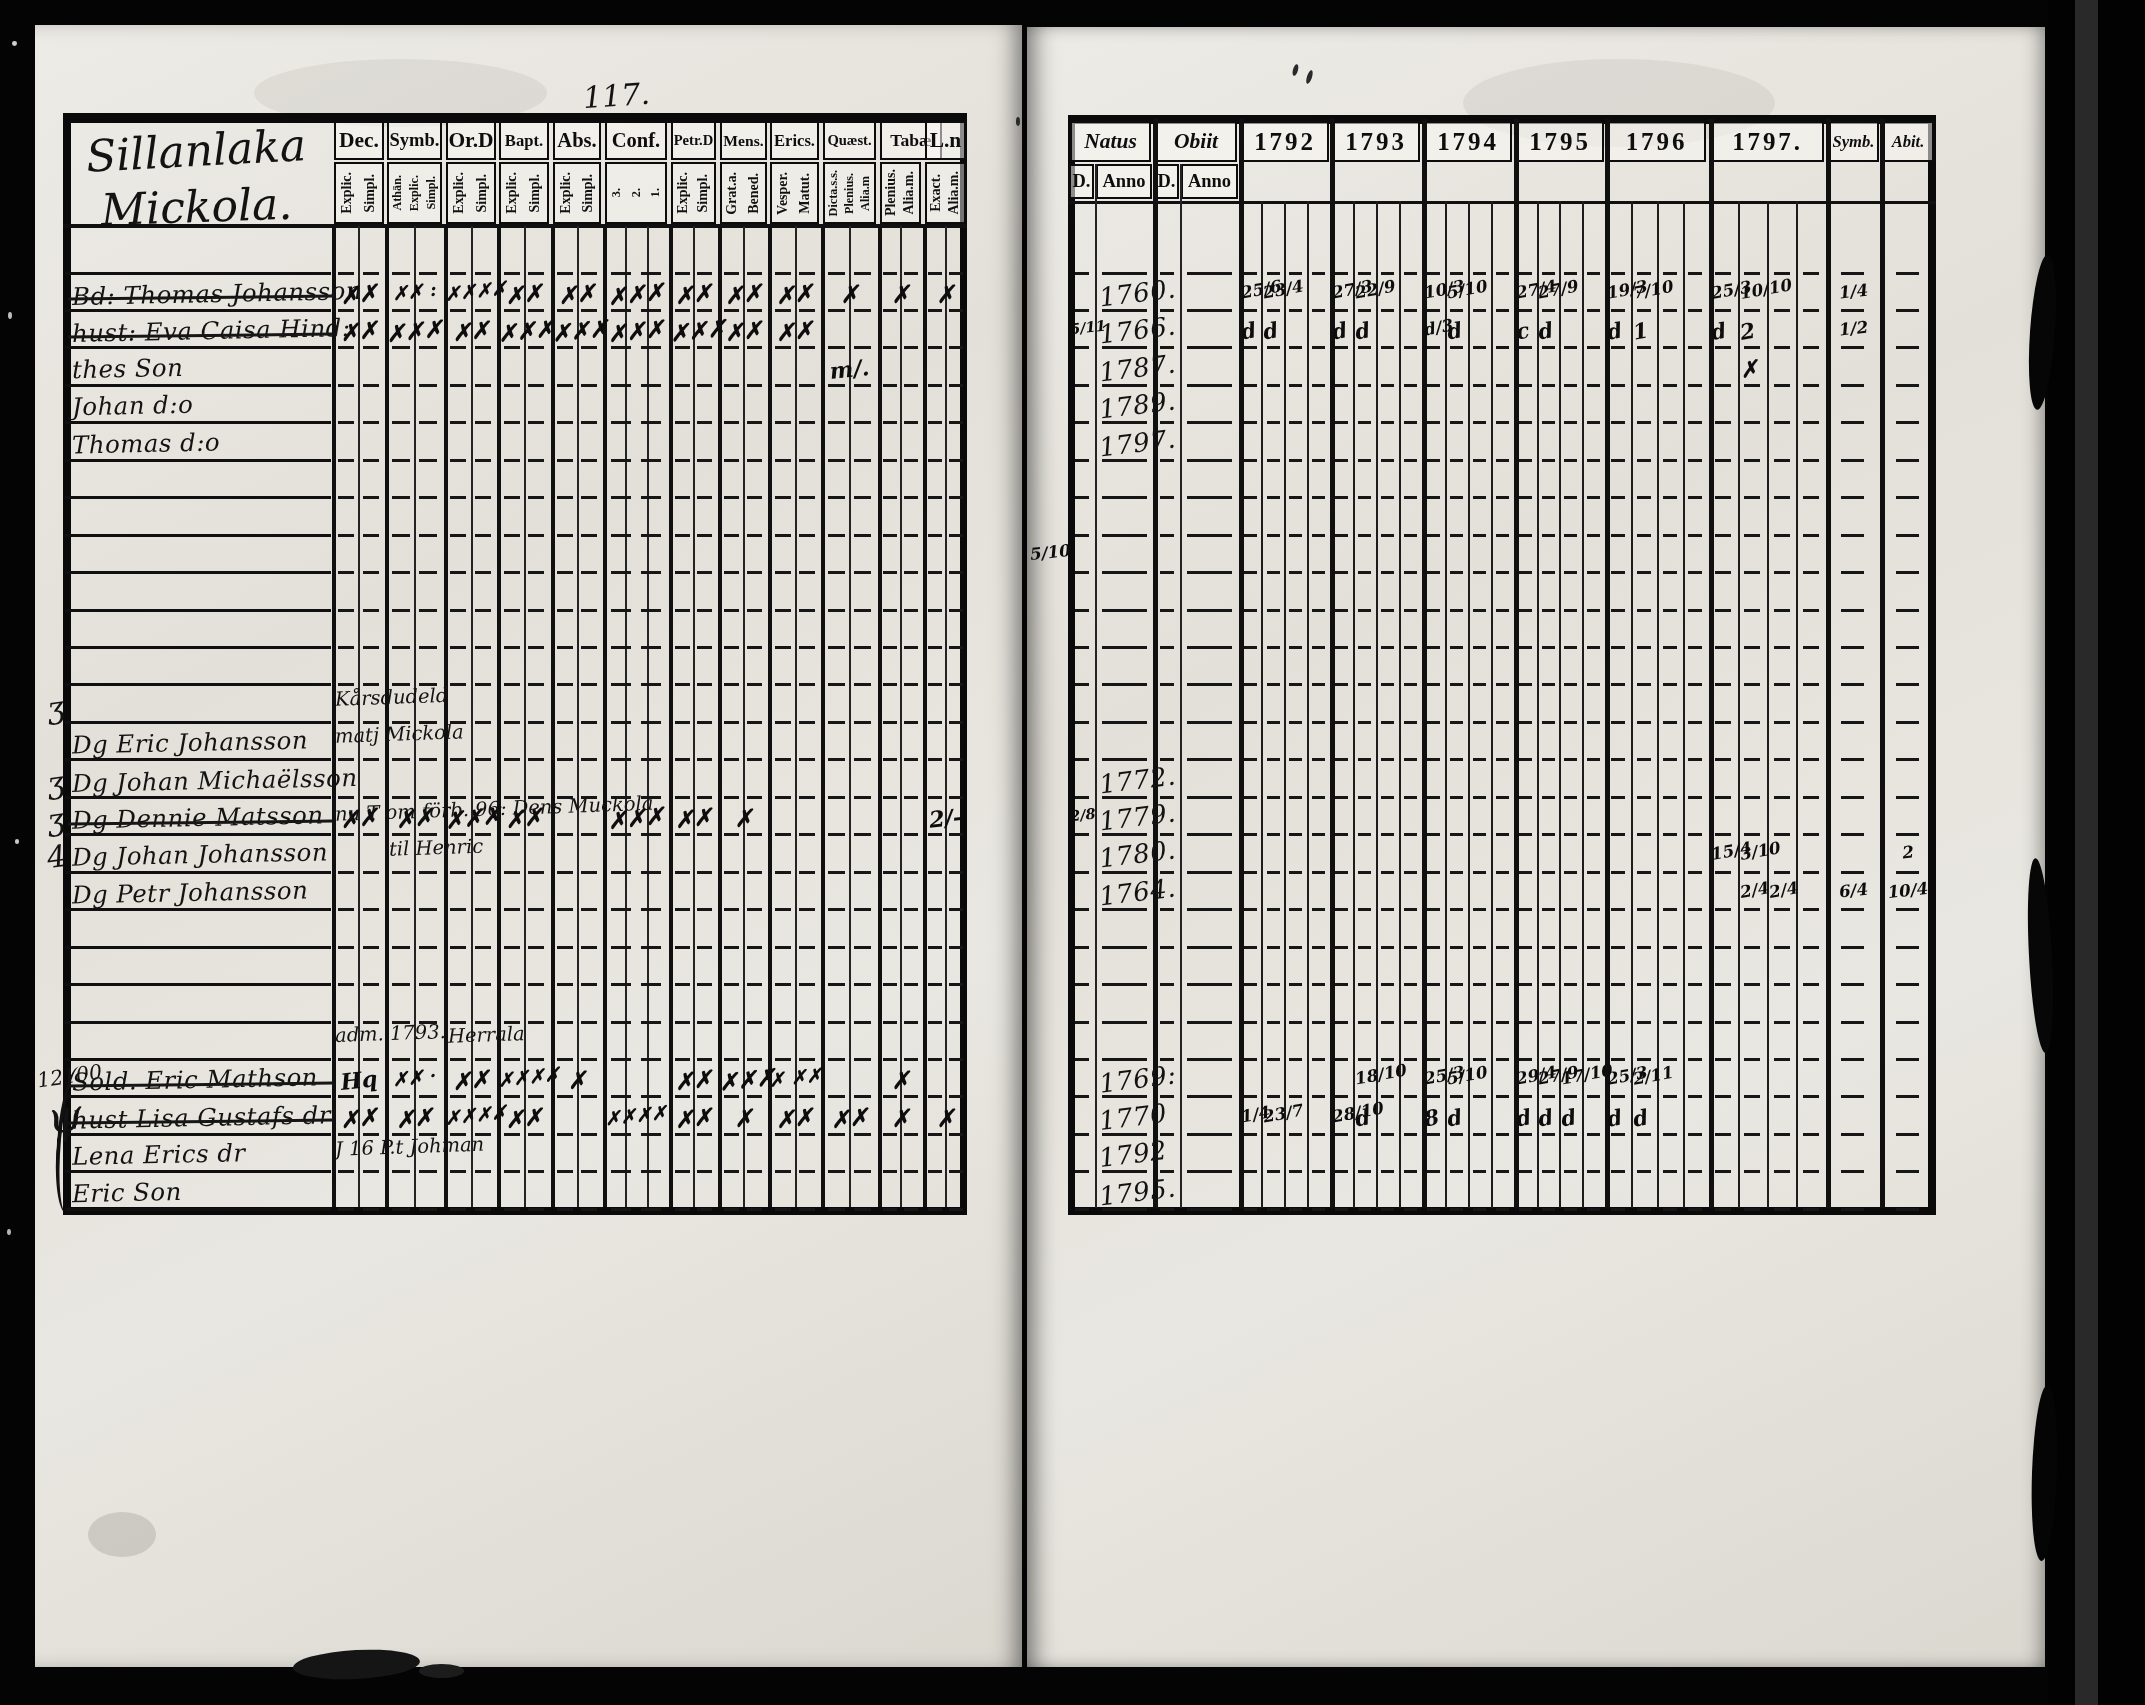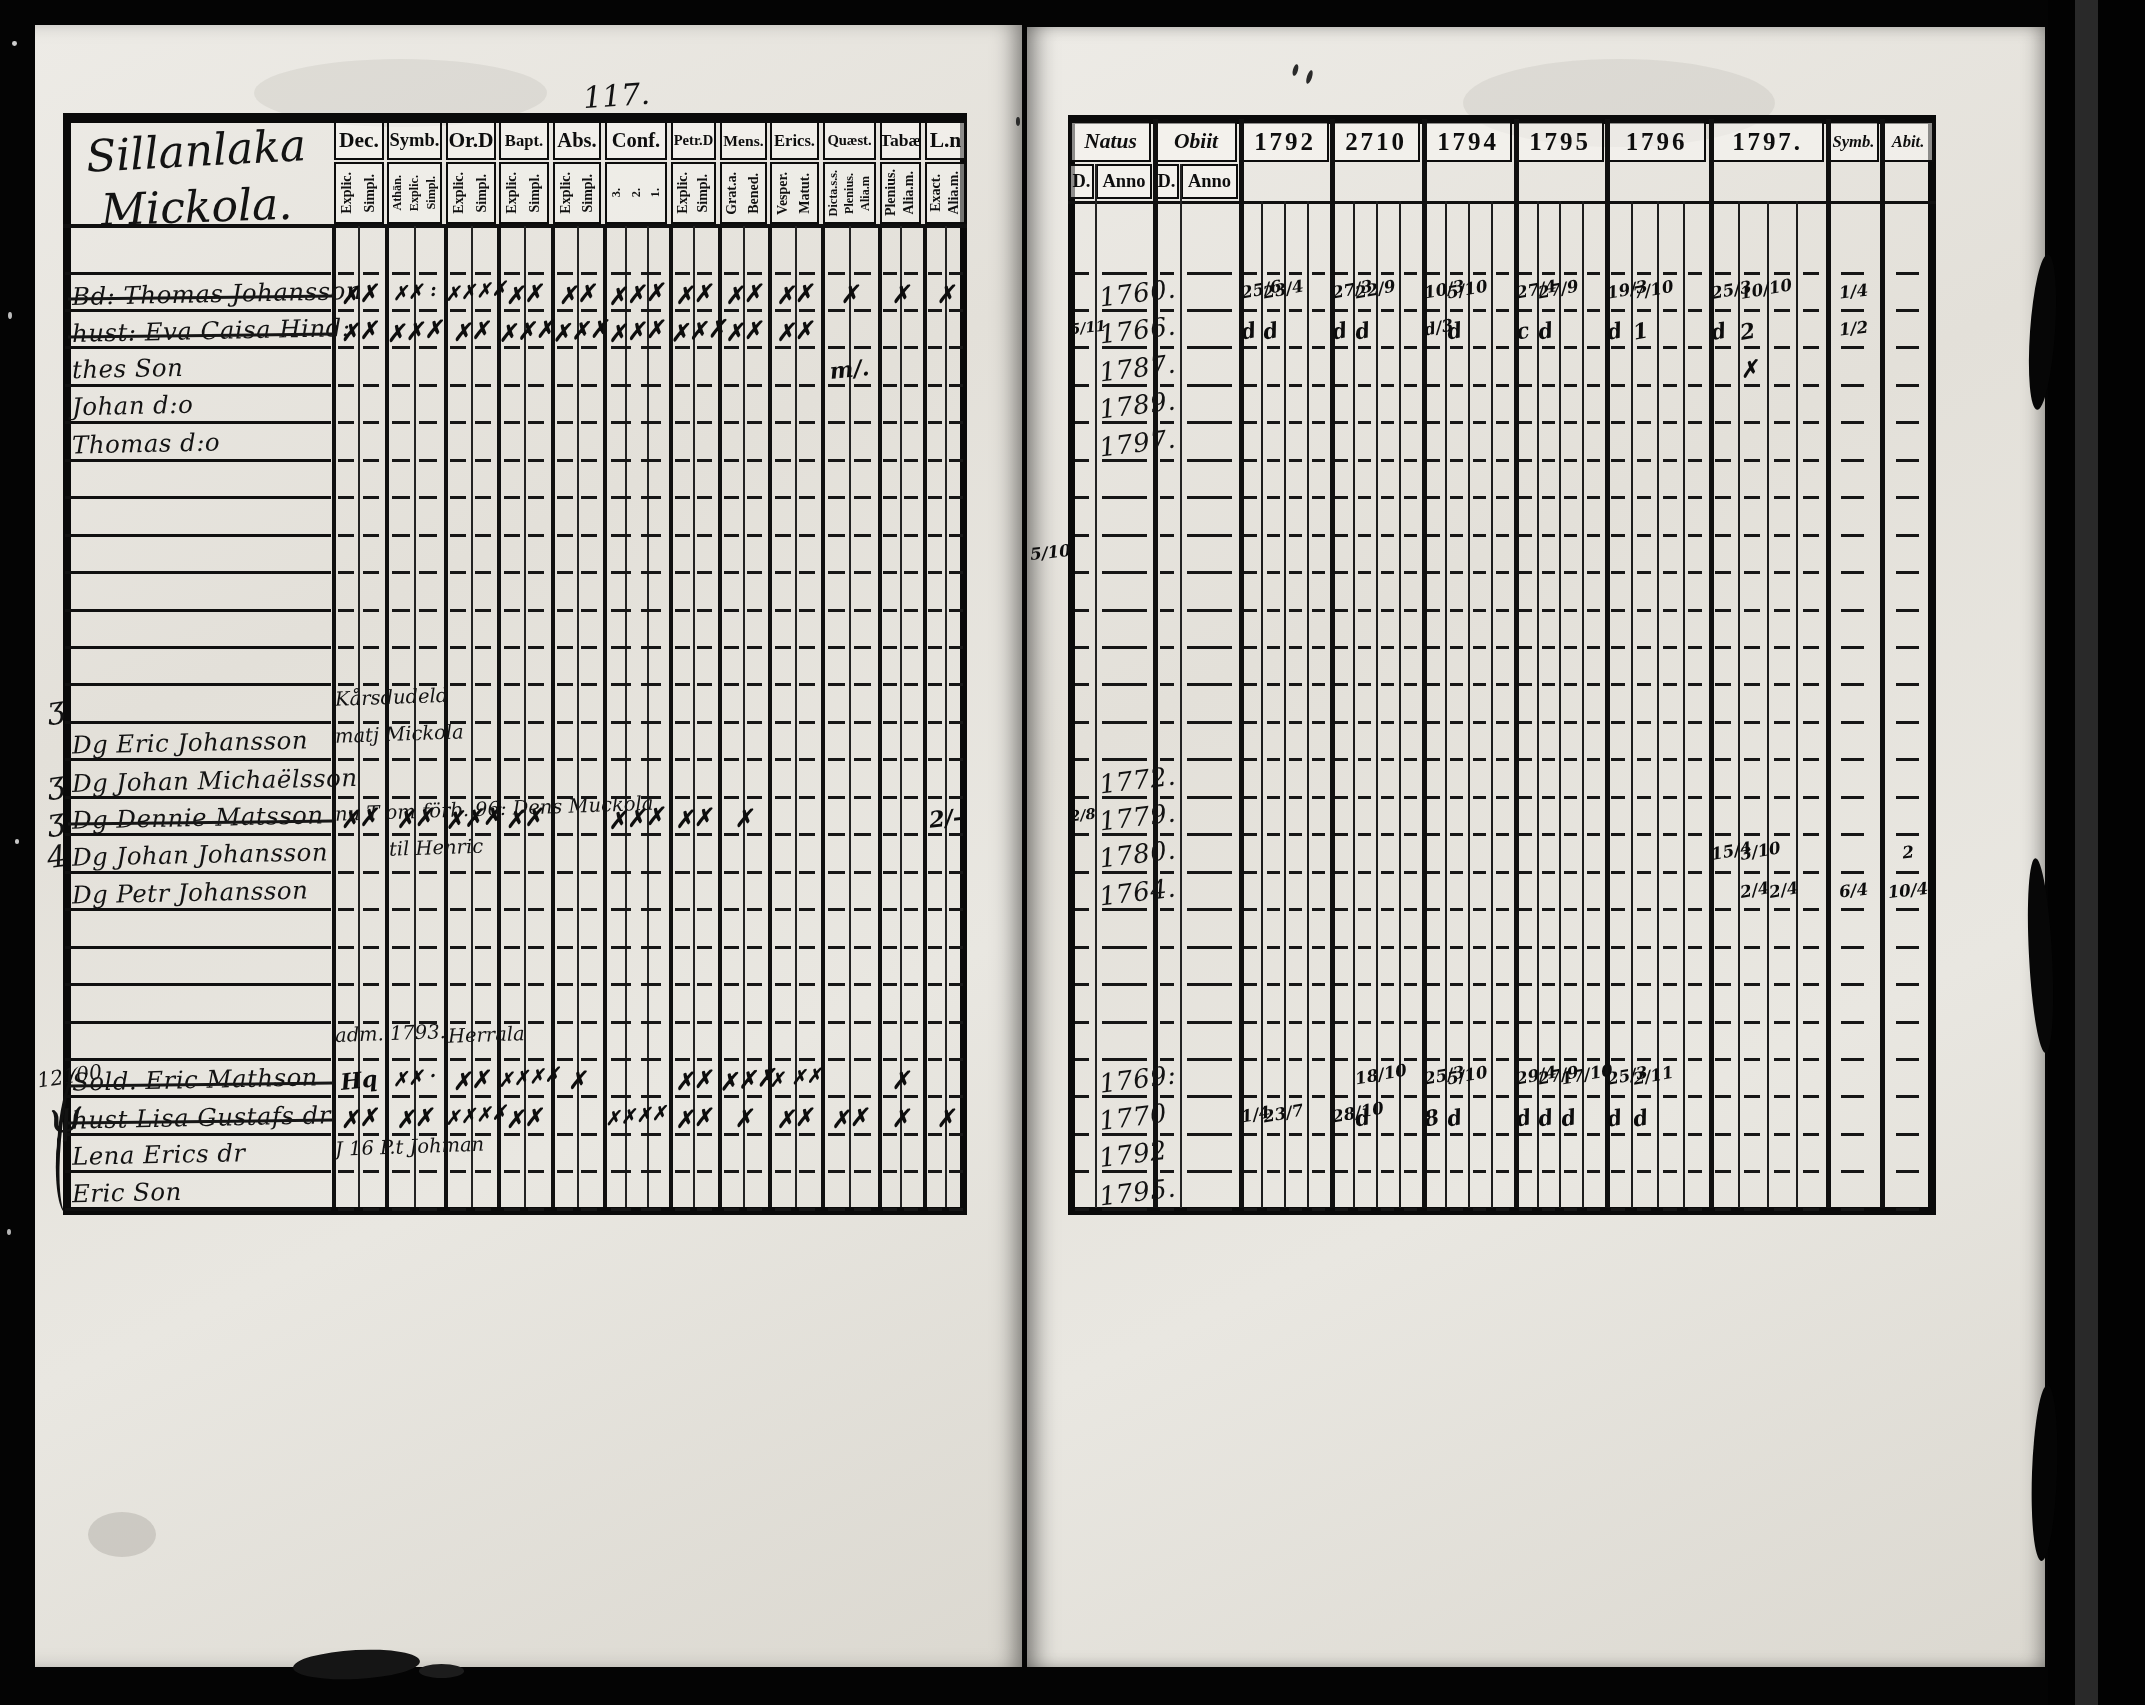--- a/index.html
+++ b/index.html
@@ -105,21 +105,21 @@
       <div class="vwrap" style="position: absolute; left: 770px; top: 162px; width: 49px; height: 62px;">
         <div class="vt" style="font-size: 14px;">Vesper.</div>
         <div class="vt" style="font-size: 14px;">Matut.</div>
       </div>
       <div class="hcell" style="position: absolute; left: 823px; top: 121px; width: 53px; height: 39px; font-size: 14.6px;">Quæst.</div>
       <div class="vwrap" style="position: absolute; left: 823px; top: 162px; width: 53px; height: 62px;">
         <div class="vt" style="font-size: 12.2px;">Dicta.s.s.</div>
         <div class="vt" style="font-size: 12.2px;">Plenius.</div>
         <div class="vt" style="font-size: 12.2px;">Alia.m</div>
       </div>
-      <div class="hcell" style="position: absolute; left: 880px; top: 121px; width: 41px; height: 39px; font-size: 17.6px;">Tabæ</div>
+      <div class="hcell" style="position: absolute; left: 880px; top: 121px; width: 62px; height: 39px; font-size: 17.6px;">Tabæ</div>
       <div class="vwrap" style="position: absolute; left: 880px; top: 162px; width: 41px; height: 62px;">
         <div class="vt" style="font-size: 14px;">Plenius.</div>
         <div class="vt" style="font-size: 14px;">Alia.m.</div>
       </div>
       <div class="hcell" style="position: absolute; left: 925px; top: 121px; width: 41px; height: 39px; font-size: 21.5px;">L.n</div>
       <div class="vwrap" style="position: absolute; left: 925px; top: 162px; width: 41px; height: 62px;">
         <div class="vt" style="font-size: 14px;">Exact.</div>
         <div class="vt" style="font-size: 14px;">Alia.m.</div>
       </div>
       <div class="hline" style="position: absolute; left: 63px; top: 224px; width: 904px; height: 3.9px;"></div>
@@ -877,21 +877,21 @@
       <div class="hw" style="position: absolute; left: 47px; top: 690px; font-size: 30px; transform: rotate(-8deg);">ʒ</div>
       <div class="hw" style="position: absolute; left: 47px; top: 765px; font-size: 30px; transform: rotate(-8deg);">ʒ</div>
       <div class="hw" style="position: absolute; left: 47px; top: 802px; font-size: 30px; transform: rotate(-8deg);">ʒ</div>
       <div class="hw" style="position: absolute; left: 47px; top: 839px; font-size: 30px; transform: rotate(-8deg);">4</div>
       <div class="hw" style="position: absolute; left: 37px; top: 1064px; font-size: 20.5px; transform: rotate(-8deg);">12100</div>
       <div class="hw" style="position: absolute; left: 47px; top: 1090px; font-size: 45px; transform: rotate(-8deg);">ψ</div>
       <div class="" style="position: absolute; left: 57px; top: 1066px; width: 23.4px; height: 148px; border-left: 4.9px solid rgb(17, 17, 17); border-radius: 60% 0px 0px 60% / 50% 0px 0px 50%; transform: rotate(5deg);"></div>
       <div class="hcell" style="position: absolute; left: 1070px; top: 121px; width: 81px; height: 41px; font-size: 21.5px; font-style: italic;">Natus</div>
       <div class="hcell" style="position: absolute; left: 1155px; top: 121px; width: 82px; height: 41px; font-size: 21.5px; font-style: italic;">Obiit</div>
       <div class="hcell" style="position: absolute; left: 1241px; top: 121px; width: 88px; height: 41px; font-size: 25px; letter-spacing: 2.9px;">1792</div>
-      <div class="hcell" style="position: absolute; left: 1332px; top: 121px; width: 88px; height: 41px; font-size: 25px; letter-spacing: 2.9px;">2710</div>
+      <div class="hcell" style="position: absolute; left: 1332px; top: 121px; width: 88px; height: 41px; font-size: 25px; letter-spacing: 2.9px;">1793</div>
       <div class="hcell" style="position: absolute; left: 1424px; top: 121px; width: 88px; height: 41px; font-size: 25px; letter-spacing: 2.9px;">1794</div>
       <div class="hcell" style="position: absolute; left: 1516px; top: 121px; width: 88px; height: 41px; font-size: 25px; letter-spacing: 2.9px;">1795</div>
       <div class="hcell" style="position: absolute; left: 1607px; top: 121px; width: 99px; height: 41px; font-size: 25px; letter-spacing: 2.9px;">1796</div>
       <div class="hcell" style="position: absolute; left: 1711px; top: 121px; width: 113px; height: 41px; font-size: 25px; letter-spacing: 2.9px;">1797.</div>
       <div class="hcell" style="position: absolute; left: 1828px; top: 121px; width: 51px; height: 41px; font-size: 16.6px; font-style: italic;">Symb.</div>
       <div class="hcell" style="position: absolute; left: 1882px; top: 121px; width: 52px; height: 41px; font-size: 16.6px; font-style: italic;">Abit.</div>
       <div class="hcell" style="position: absolute; left: 1069px; top: 164px; width: 25px; height: 35px; font-size: 18.5px;">D.</div>
       <div class="hcell" style="position: absolute; left: 1096px; top: 164px; width: 56px; height: 35px; font-size: 18.5px;">Anno</div>
       <div class="hcell" style="position: absolute; left: 1154px; top: 164px; width: 25px; height: 35px; font-size: 18.5px;">D.</div>
       <div class="hcell" style="position: absolute; left: 1181px; top: 164px; width: 57px; height: 35px; font-size: 18.5px;">Anno</div>

